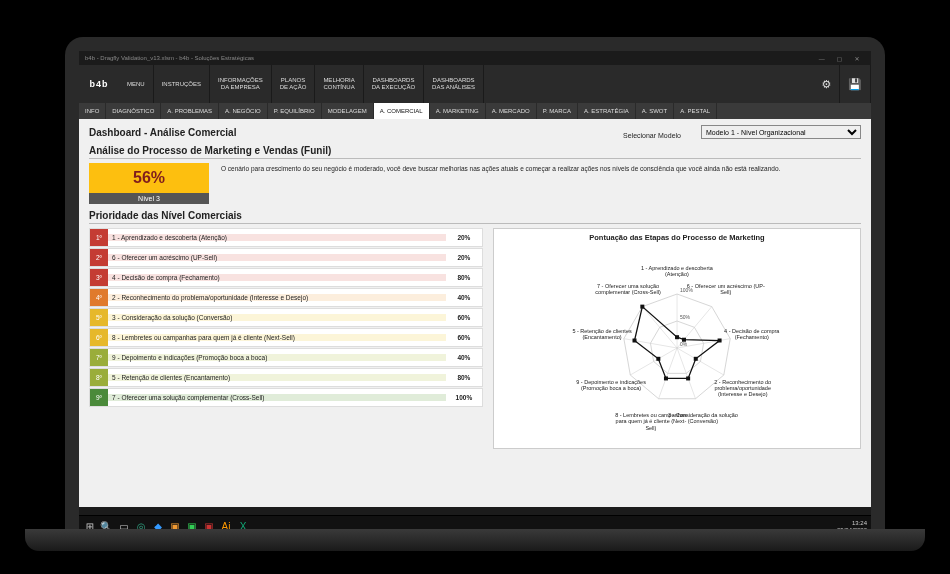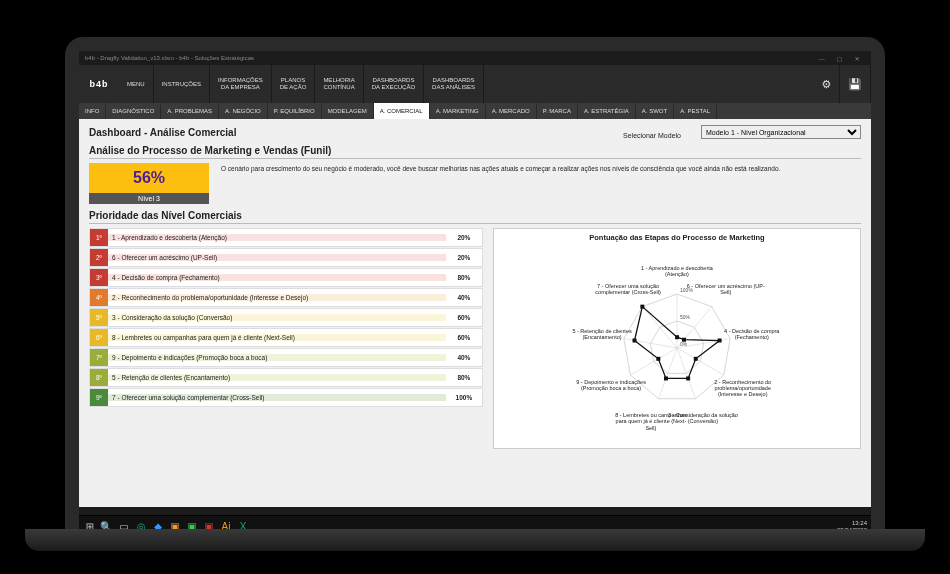--- a/index.html
+++ b/index.html
@@ -28,21 +28,21 @@
     .headrow { display:flex; justify-content:space-between; align-items:center; margin-bottom:6px; }
     .headrow h1 { font-size:10px; font-weight:bold;text-align:center; }
     .selector { display:flex; align-items:flex-end; gap:20px; font-size:7px; }
     .selector select { font-size:7px; width:160px; height:14px; border:1px solid #888; }
 
     .section-title { font-size:10px; font-weight:bold; border-bottom:1px solid #bbb; padding-bottom:2px; margin:4px 0 4px 0; }
 
     
     .score-wrap { display:flex; gap:8px; margin-bottom:6px; }
     .score-box { width:120px; display:flex; flex-direction:column; }
-    .score-val { background:#fdbf0f; color:#4c1d95; font-size:16px; font-weight:bold; text-align:center; padding:6px 0; }
+    .score-val { background:#fdbf0f; color:#7f1d1d; font-size:16px; font-weight:bold; text-align:center; padding:6px 0; }
     .score-lvl { background:#555; color:#fff; font-size:7px; text-align:center; padding:2px 0; }
     .score-desc { flex:1; font-size:6.5px; line-height:1.3; padding:2px 4px; }
 
     .columns { display:flex; gap:10px; }
     .col-left { flex:1.1; }
     .col-right { flex:1; border:1px solid #ccc; background:#fff; padding:4px; }
 
     .prio-row { display:flex; align-items:center; border:1px solid #ddd; margin-bottom:1px; background:#fff; }
     .prio-num { width:18px; height:17px; font-size:6.5px; color:#fff; display:flex; align-items:center; justify-content:center; }
     .prio-label { flex:1; font-size:6.5px; padding:0 4px; }

